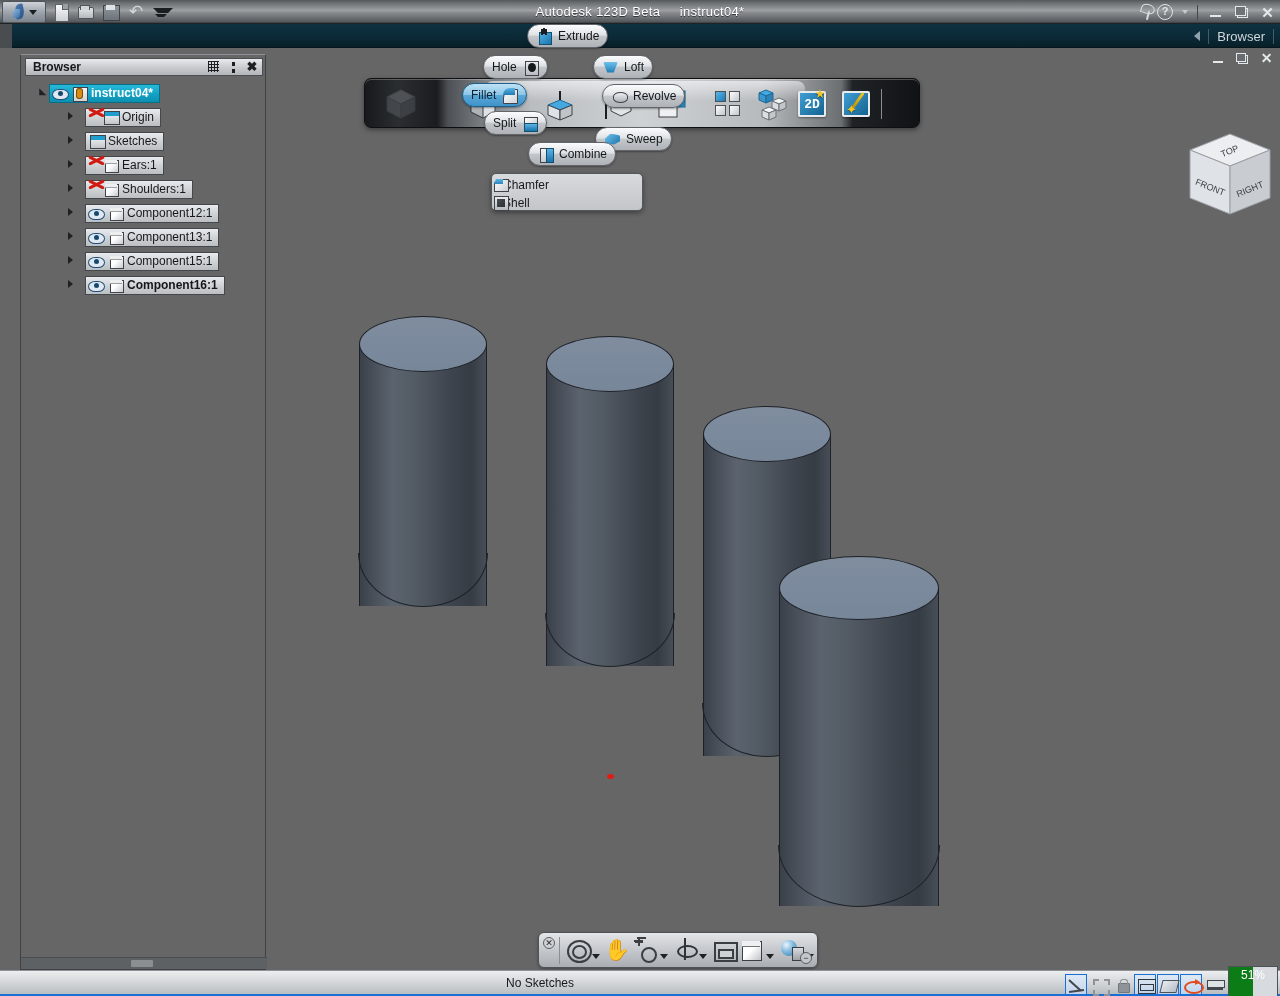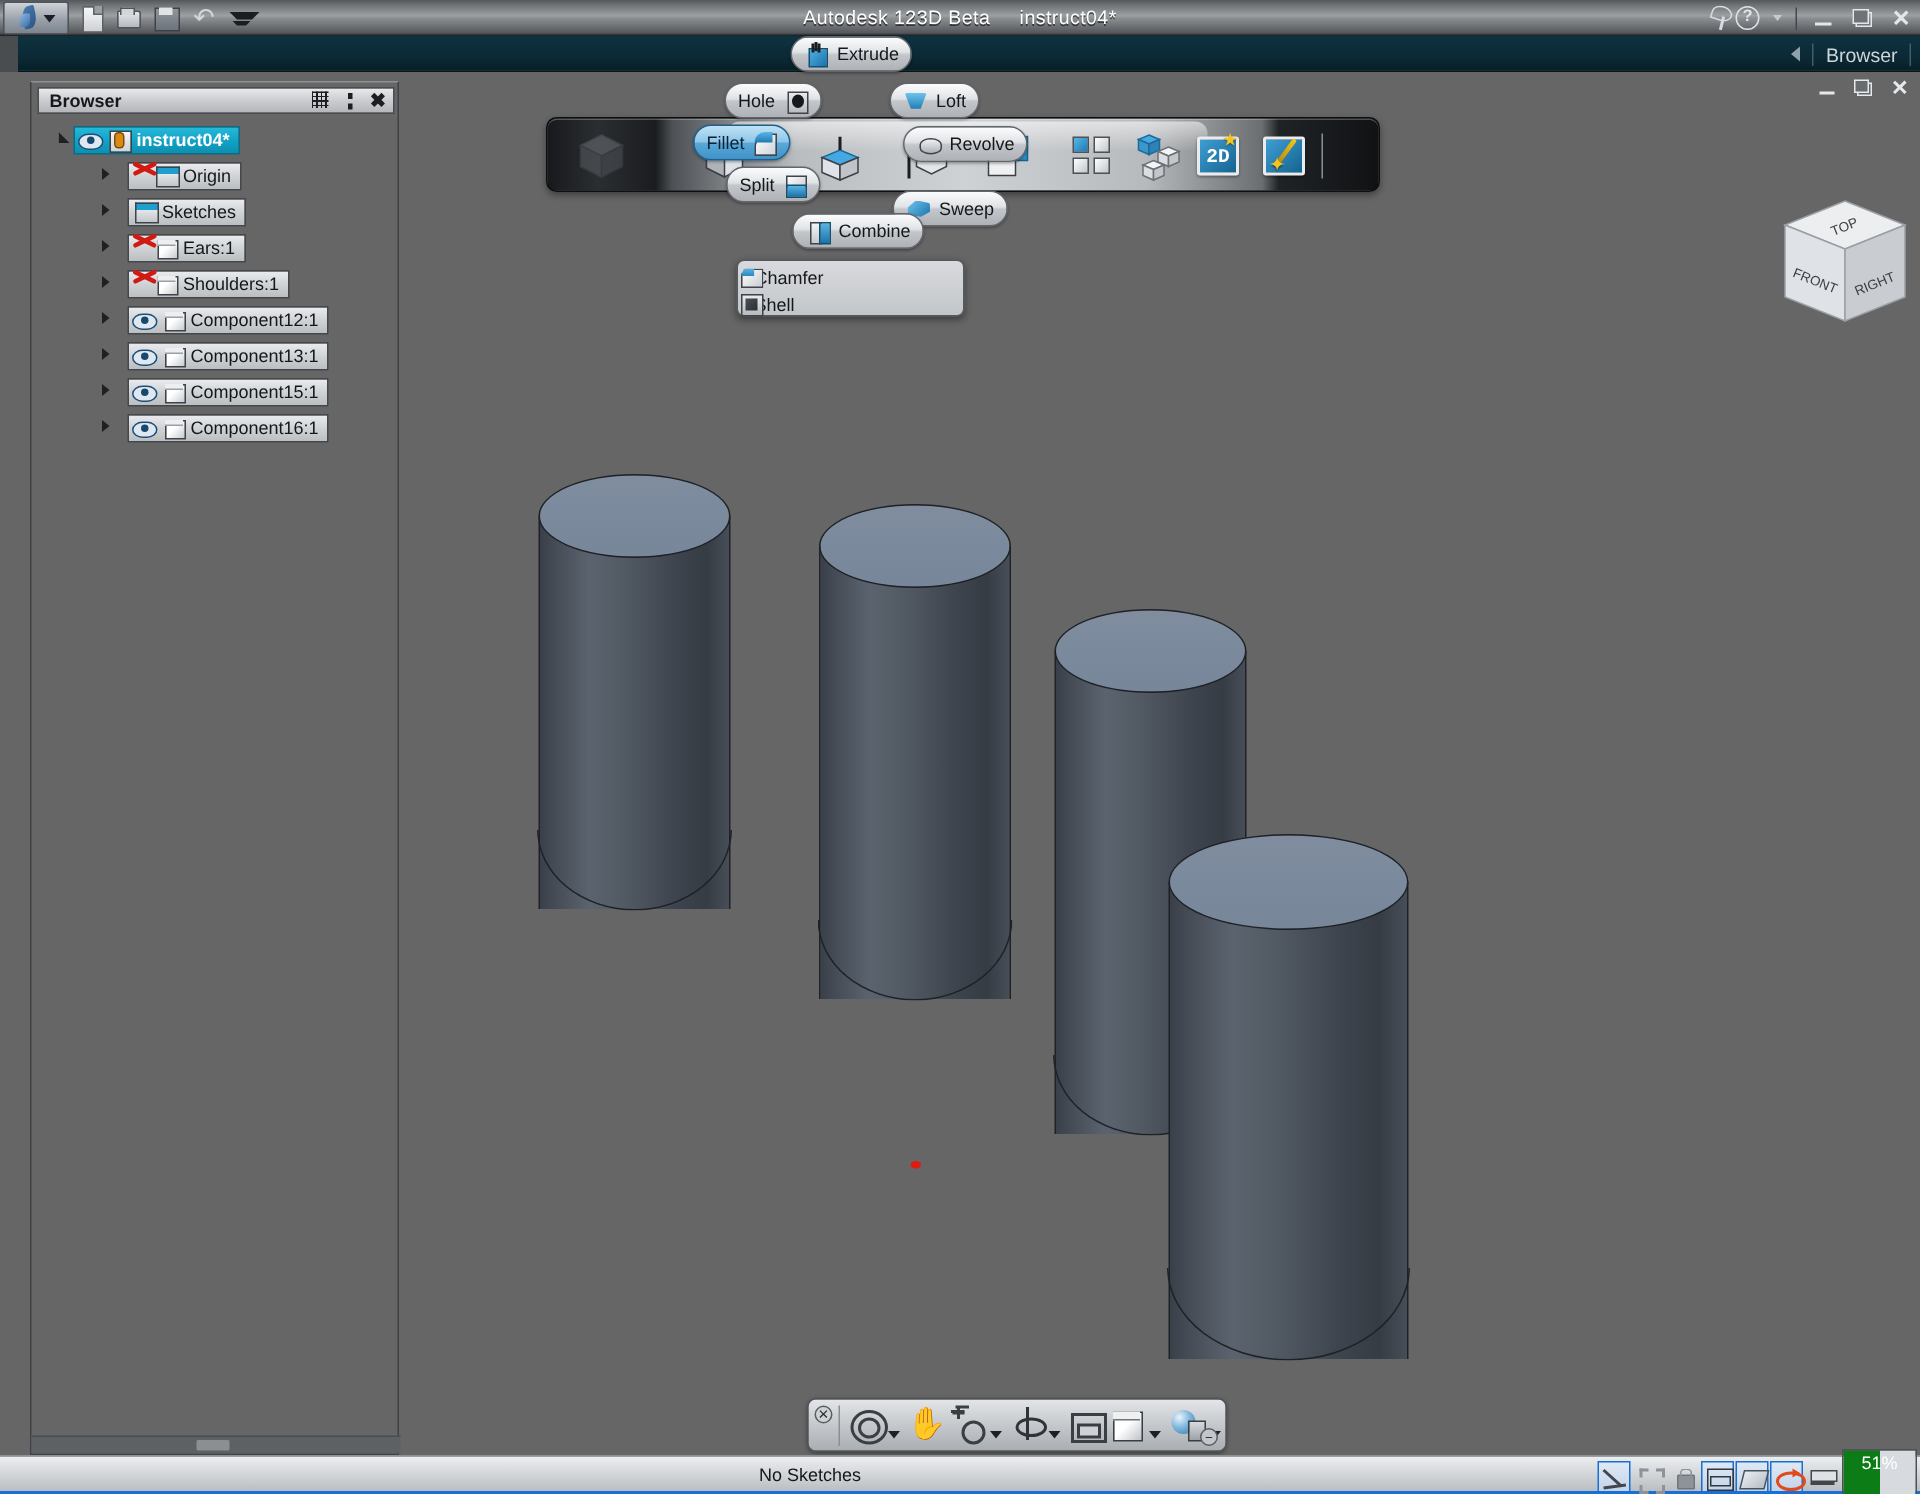--- a/index.html
+++ b/index.html
@@ -462,21 +462,21 @@
 
       <div class="trow" style="padding-left:44px;">
         <span class="twist twist-r"></span>
         <span class="node" style="margin-left:9px;">
           <span class="ni ni-eye"></span>
           <span class="ni ni-cube"></span>
           <span class="nlabel">Component15:1</span>
         </span>
       </div>
 
-      <div class="trow" style="padding-left:44px;">
+      <div class="trow" style="padding-left:44px;font-weight:bold;">
         <span class="twist twist-r"></span>
         <span class="node" style="margin-left:9px;">
           <span class="ni ni-eye"></span>
           <span class="ni ni-cube"></span>
           <span class="nlabel">Component16:1</span>
         </span>
       </div>
 
     </div>
 

